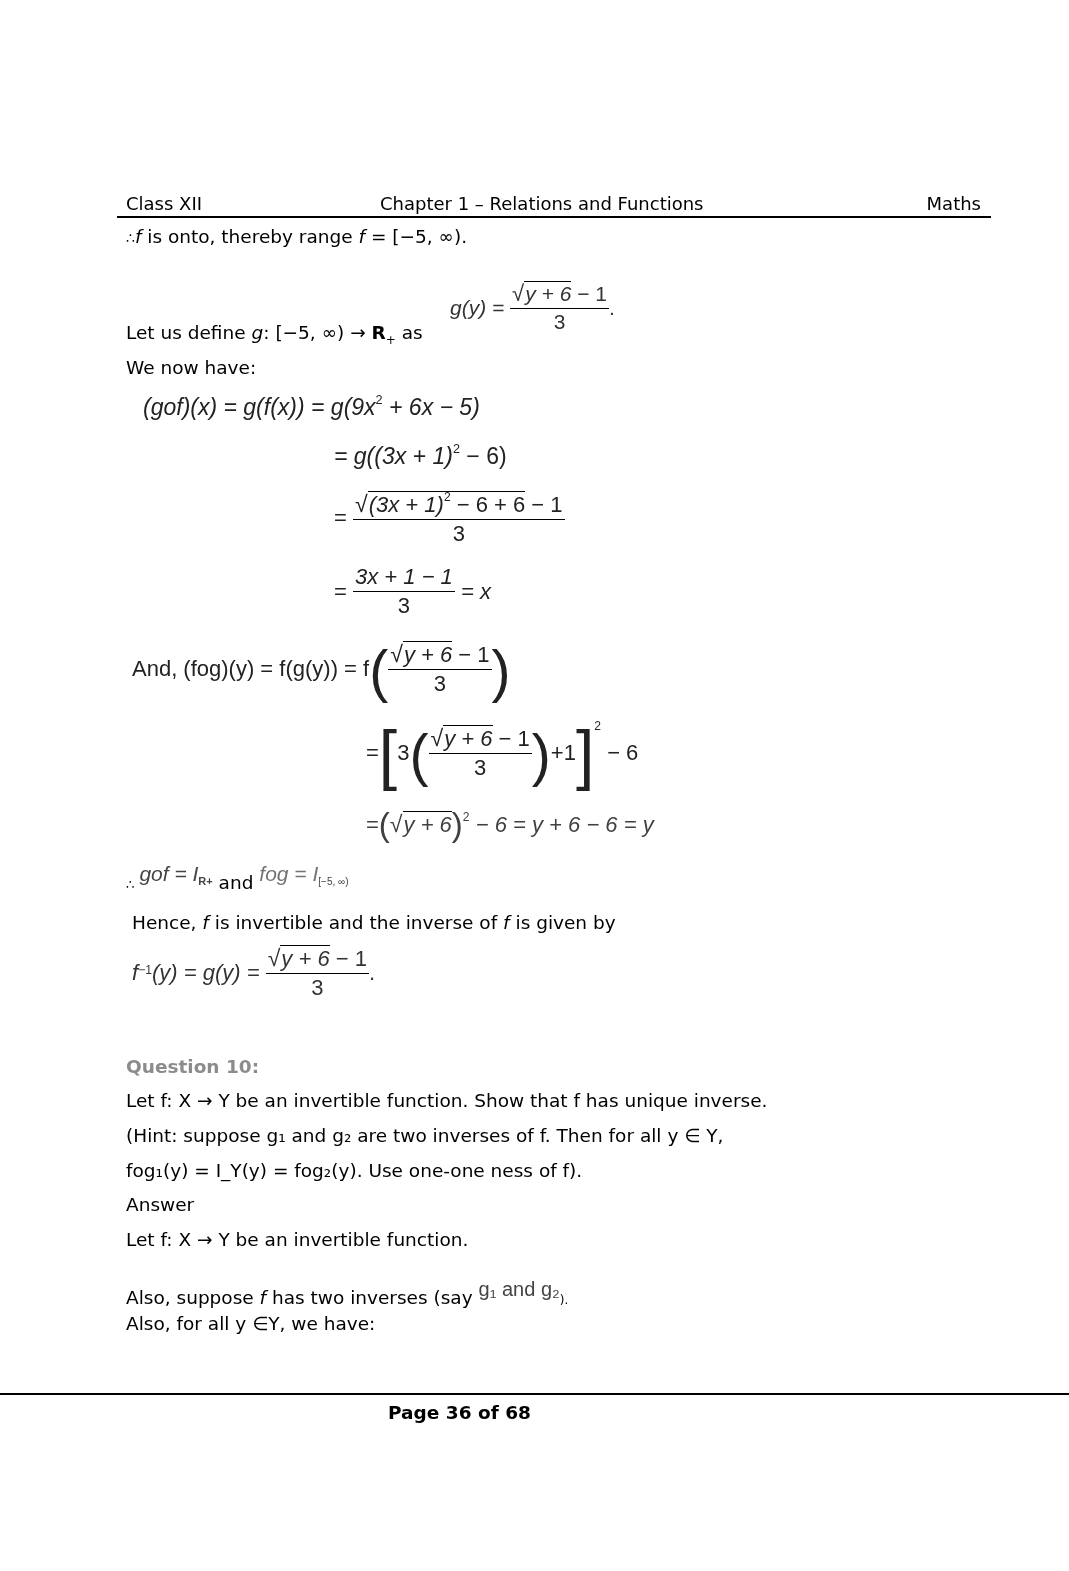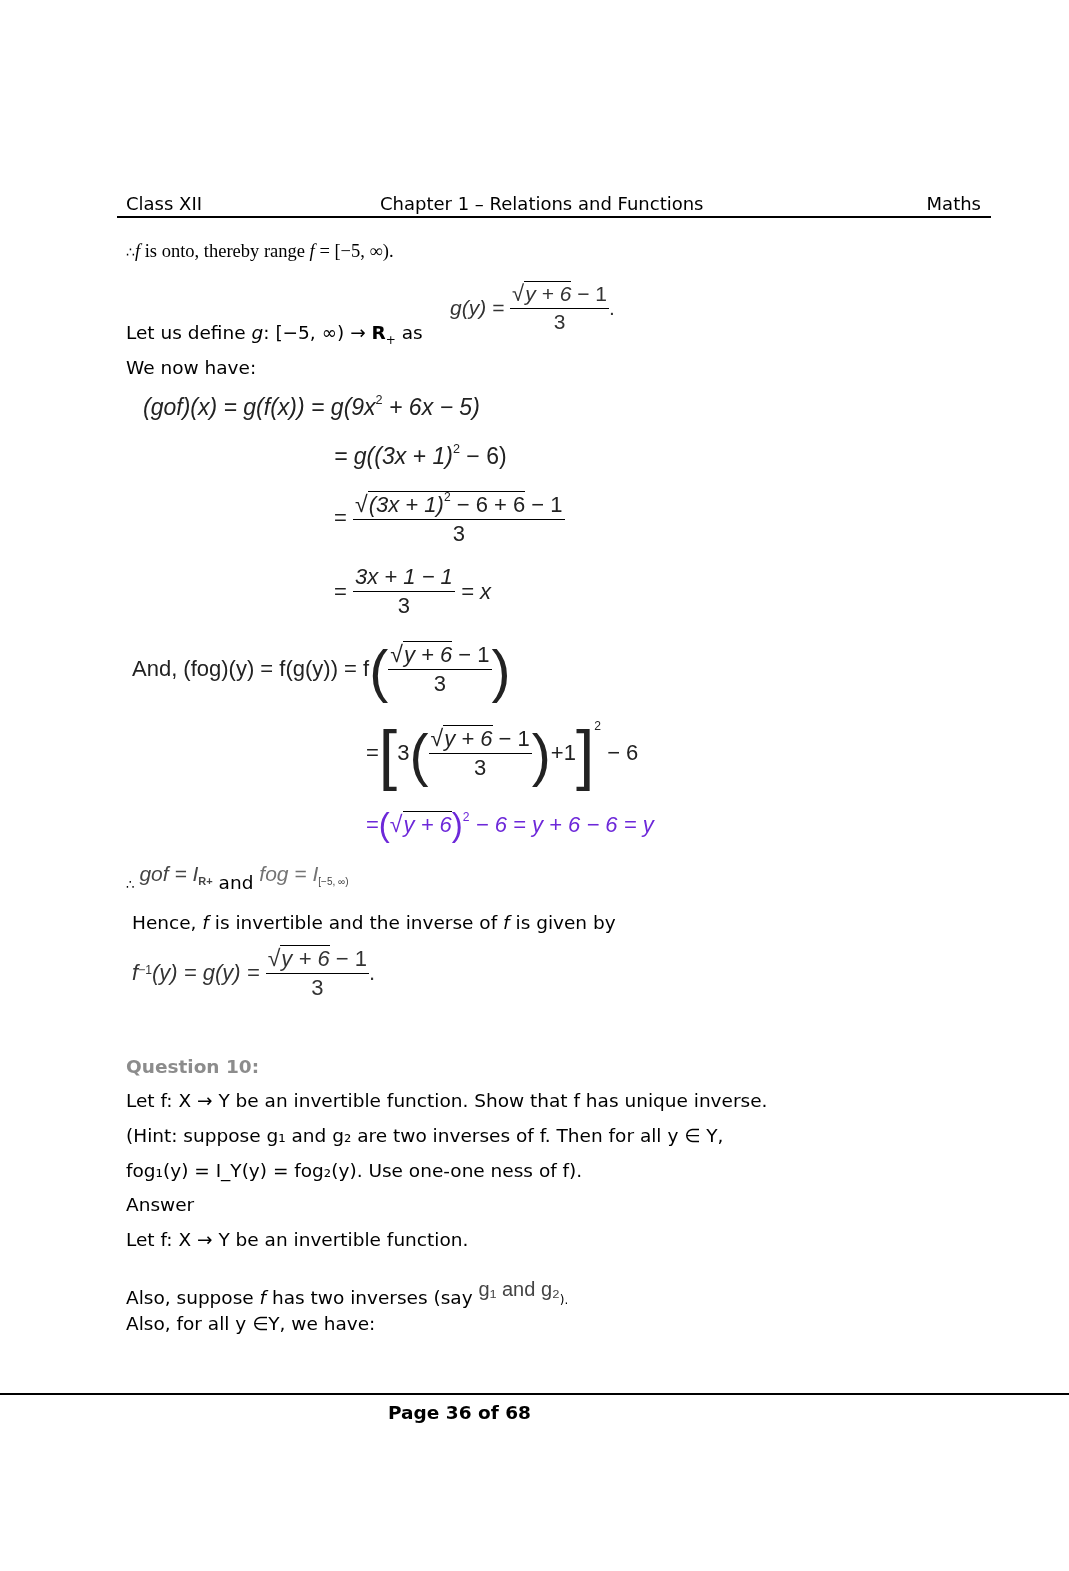--- a/index.html
+++ b/index.html
@@ -28,21 +28,21 @@
 </head>
 <body>
 
 <div class="abs header-row">
   <span class="abs" style="left:0;top:0;">Class XII</span>
   <span class="abs" style="left:254px;top:0;">Chapter 1 – Relations and Functions</span>
   <span class="abs" style="right:10px;top:0;">Maths</span>
 </div>
 <div class="abs hdr-line"></div>
 
-<div class="abs txt" style="left:126px;top:240px;font-family:Liberation Serif, serif;">
+<div class="abs txt" style="left:126px;top:226px;">
   <span style="font-size:14px;">∴</span><span class="mi">f</span><span> is onto, thereby range </span><span class="mi">f</span><span> = [−5, ∞).</span>
 </div>
 
 <div class="abs txt" style="left:126px;top:322px;">
   <span>Let us define </span><span class="mi">g</span><span>: [−5, ∞) → </span><b>R</b><sub style="font-size:12px;">+</sub><span> as</span>
 </div>
 <div class="abs math" style="left:450px;top:281px;font-size:21px;color:#333;">
   <span class="mi" style="vertical-align:middle;">g(y) =</span>
   <span class="frac">
     <span class="num"><span class="rad">√</span><span class="sqrt mi">y + 6</span><span> − 1</span></span>
@@ -79,21 +79,21 @@
     <span class="num"><span class="rad">√</span><span class="sqrt mi">y + 6</span><span> − 1</span></span>
     <span class="den">3</span>
   </span><span class="huge">)</span>
 </div>
 <div class="abs math" style="left:366px;top:716px;font-size:22px;color:#222;">
   <span style="vertical-align:middle;">=</span><span class="huge" style="font-size:3em;">[</span><span style="vertical-align:middle;">3</span><span class="huge">(</span><span class="frac">
     <span class="num"><span class="rad">√</span><span class="sqrt mi">y + 6</span><span> − 1</span></span>
     <span class="den">3</span>
   </span><span class="huge">)</span><span style="vertical-align:middle;">+1</span><span class="huge" style="font-size:3em;">]</span><sup class="s" style="vertical-align:2.4em;">2</sup><span style="vertical-align:middle;"> − 6</span>
 </div>
-<div class="abs math" style="left:366px;top:806px;font-size:22px;color:#6d28d9;">
+<div class="abs math" style="left:366px;top:806px;font-size:22px;color:#404040;">
   <span>=</span><span class="big">(</span><span class="rad">√</span><span class="sqrt mi">y + 6</span><span class="big">)</span><sup class="s">2</sup><span class="mi"> − 6 = y + 6 − 6 = y</span>
 </div>
 
 <div class="abs" style="left:126px;top:862px;white-space:nowrap;">
   <span style="font-size:13px;vertical-align:-8px;">∴</span>
   <span class="math mi" style="font-size:21px;color:#444;">gof = I</span><sub class="math" style="font-size:11px;font-weight:bold;color:#444;">R+</sub><span style="font-size:18.5px;vertical-align:-8px;margin-top:44px;"> and </span><span class="math mi" style="font-size:21px;color:#737373;">fog = I</span><sub class="math" style="font-size:10px;color:#444;">[−5, ∞)</sub>
 </div>
 
 <div class="abs txt" style="left:132px;top:912px;text-align:right;">
   <span>Hence, </span><span class="mi">f</span><span> is invertible and the inverse of </span><span class="mi">f</span><span> is given by</span>

